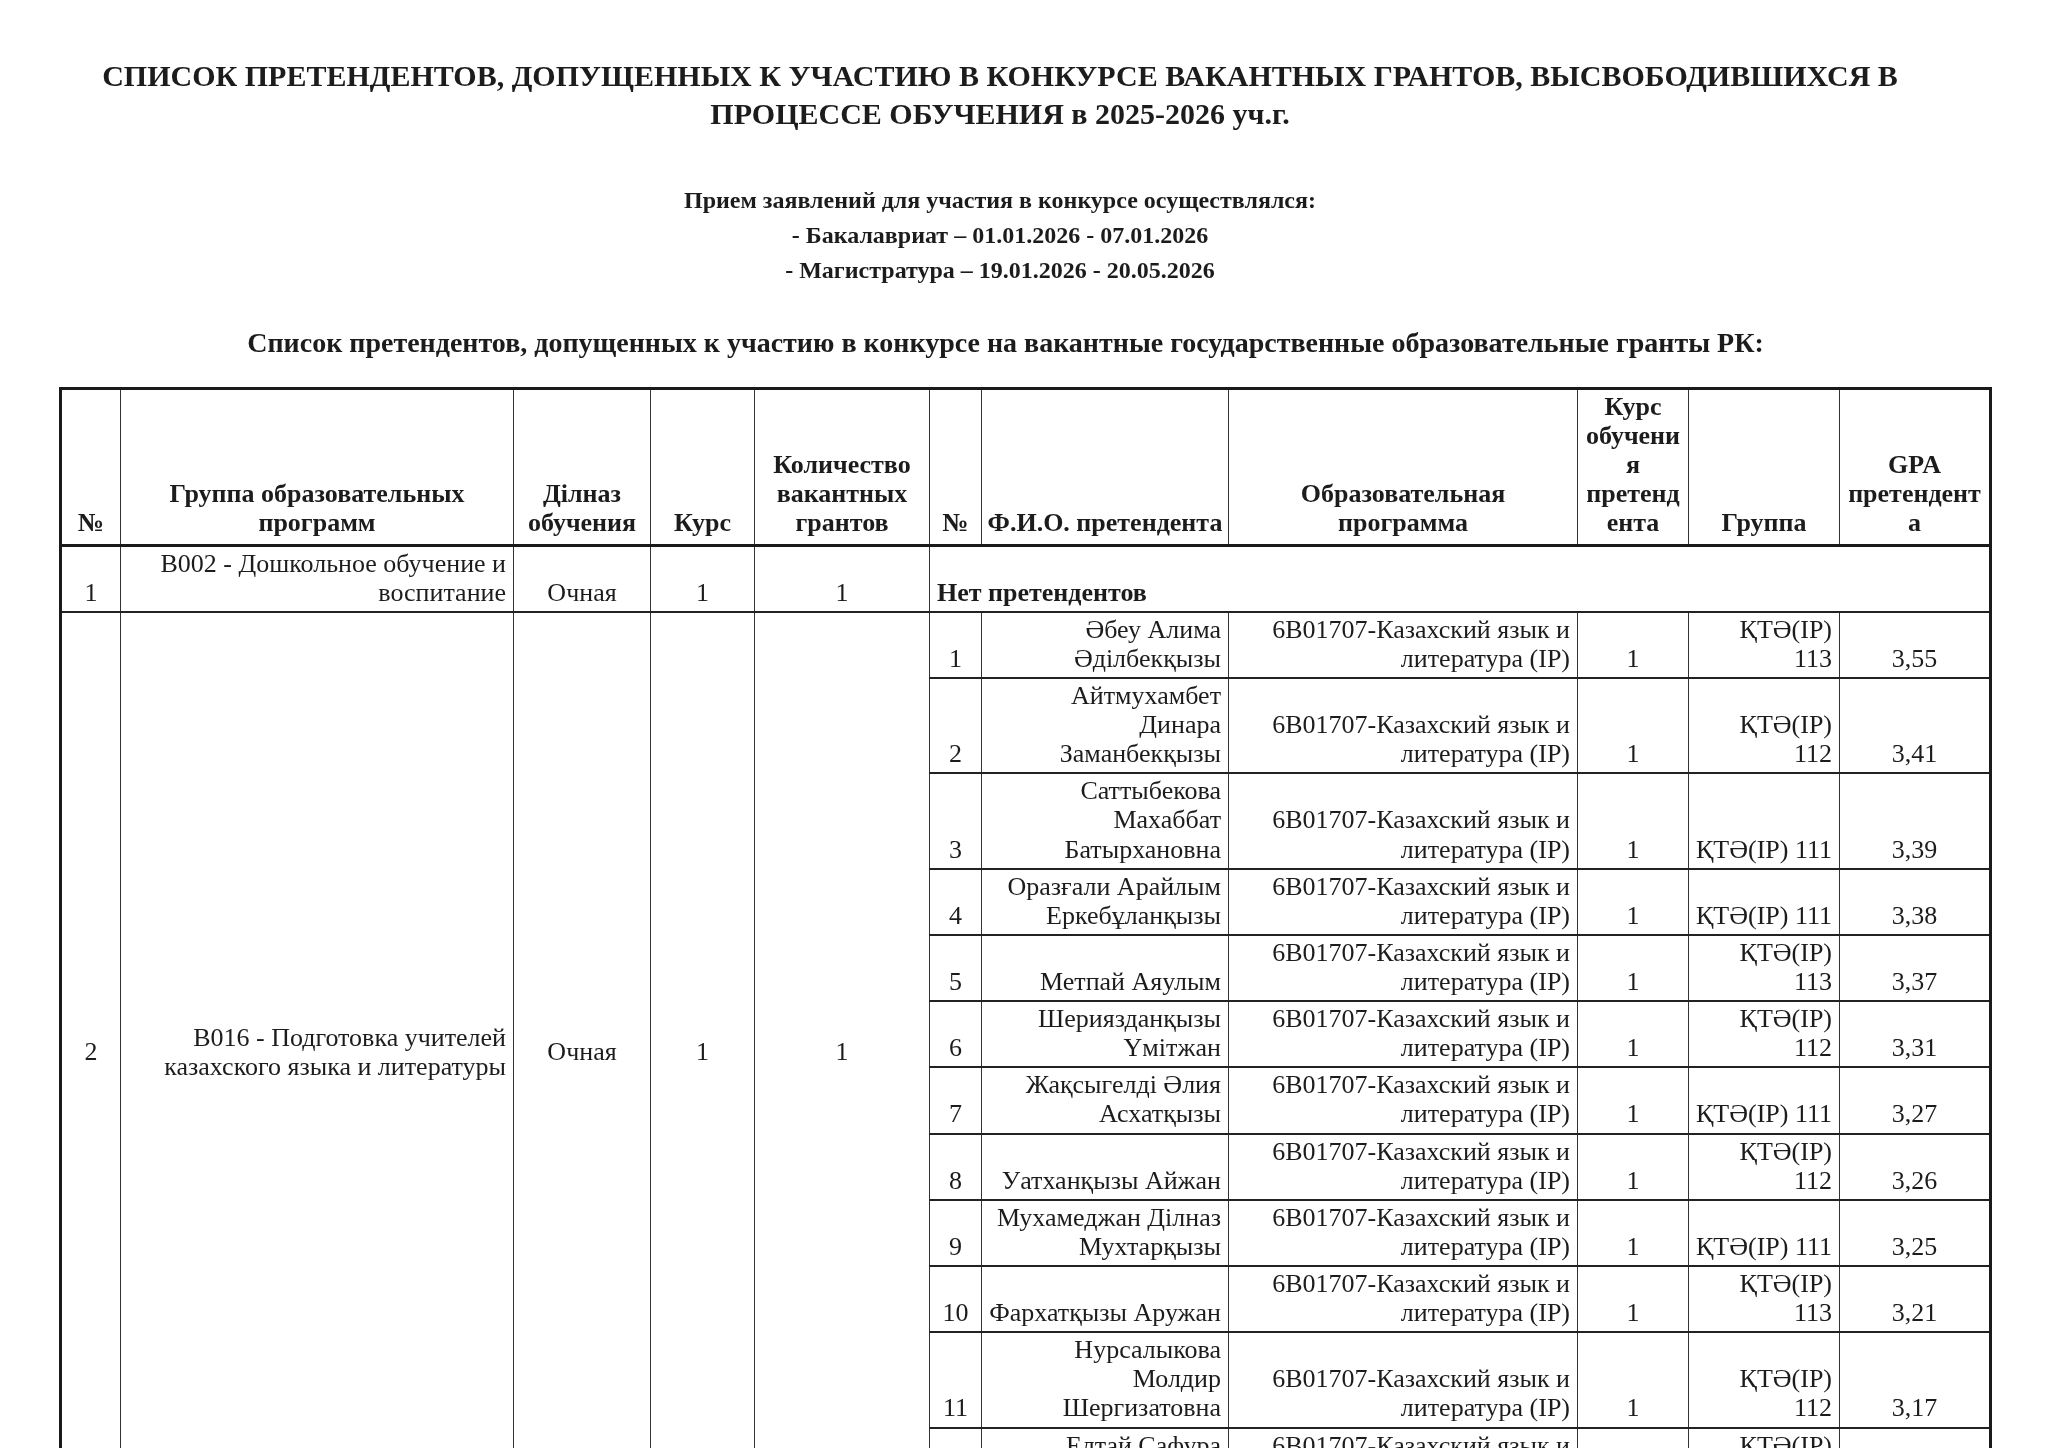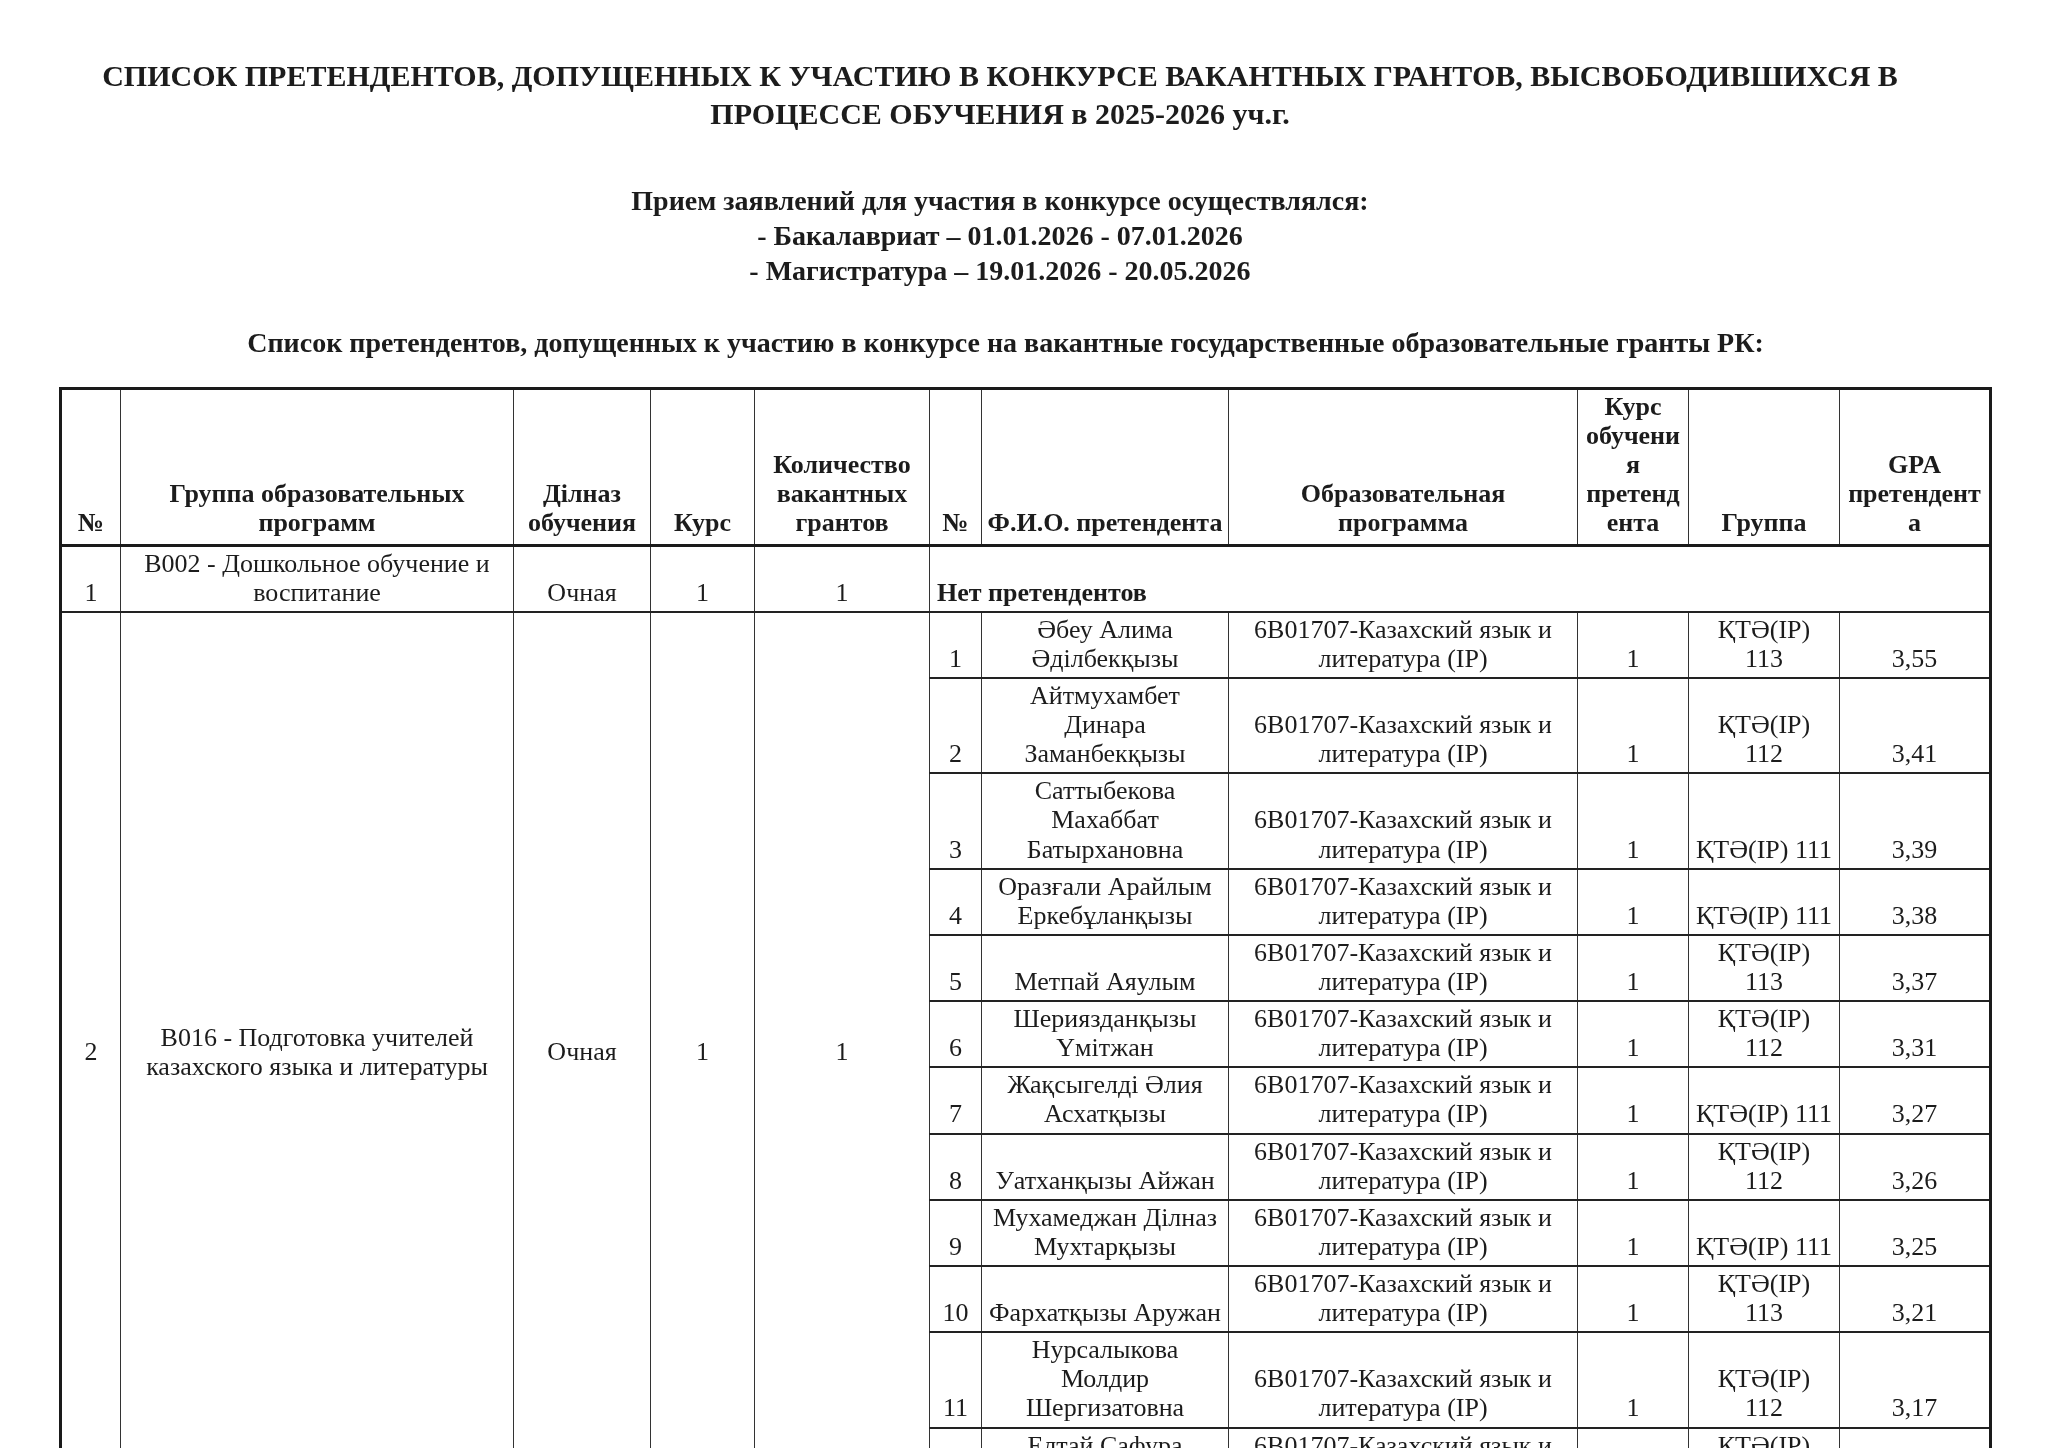--- a/index.html
+++ b/index.html
@@ -22,21 +22,21 @@
     width: 1800px;
     text-align: center;
     font-weight: bold;
     font-size: 30px;
     line-height: 38px;
   }
   .intake {
     margin-top: 50px;
     text-align: center;
     font-weight: bold;
-    font-size: 28px;
+    font-size: 24px;
     line-height: 35px;
   }
   .intake-line { font-weight: bold; }
   .list-heading {
     margin-top: 38px;
     text-align: center;
     font-weight: bold;
     font-size: 28px;
     line-height: 34px;
     margin-left: 11px;
@@ -66,21 +66,21 @@
     font-weight: bold;
     text-align: center;
     vertical-align: bottom;
     border-bottom: 3px solid #1a1a1a;
     padding-left: 4px;
     padding-right: 4px;
     padding-bottom: 6px;
     font-family: Liberation Serif, serif;
   }
   .grant-table td.c { text-align: center; }
-  .grant-table td.l { text-align: center; }
+  .grant-table td.l { text-align: right; }
   .grant-table td.mid { vertical-align: middle; }
   .grant-table td.no-cand {
     font-weight: bold;
     text-align: left;
     vertical-align: bottom;
   }
 </style>
 </head>
 <body>
 

